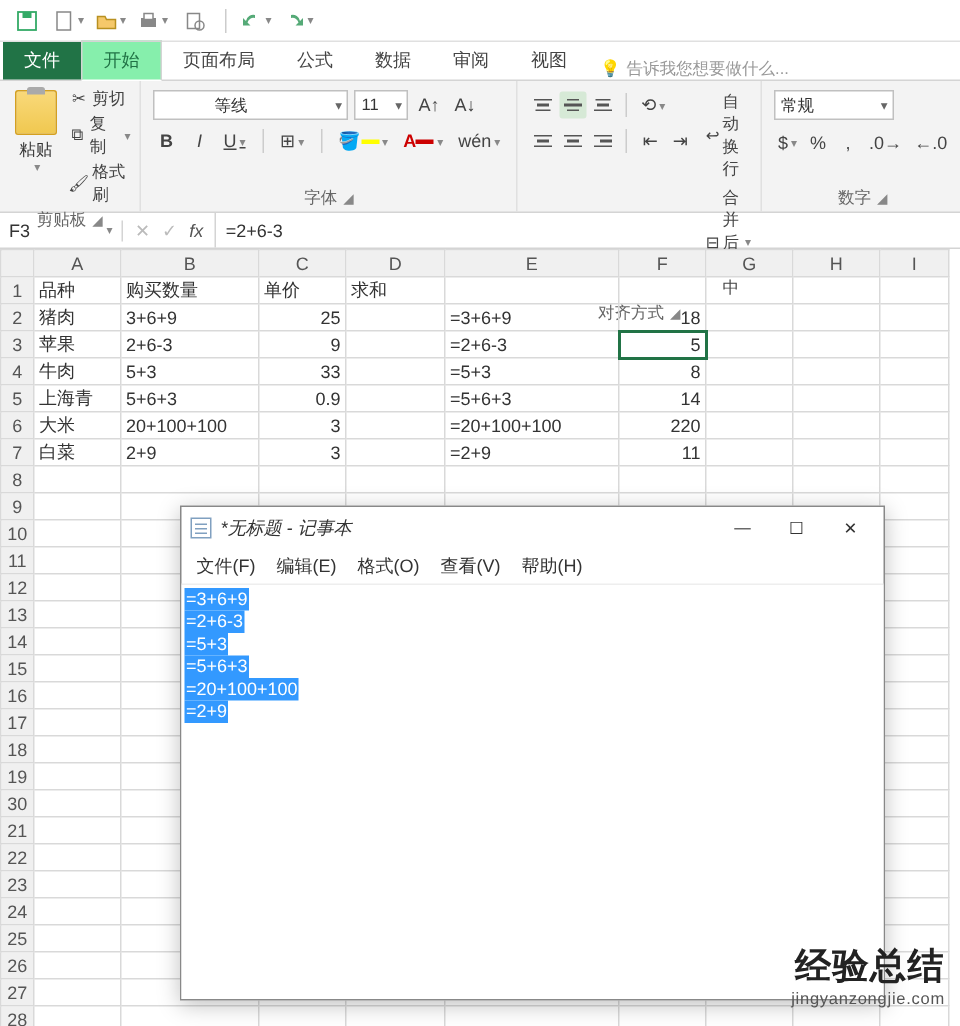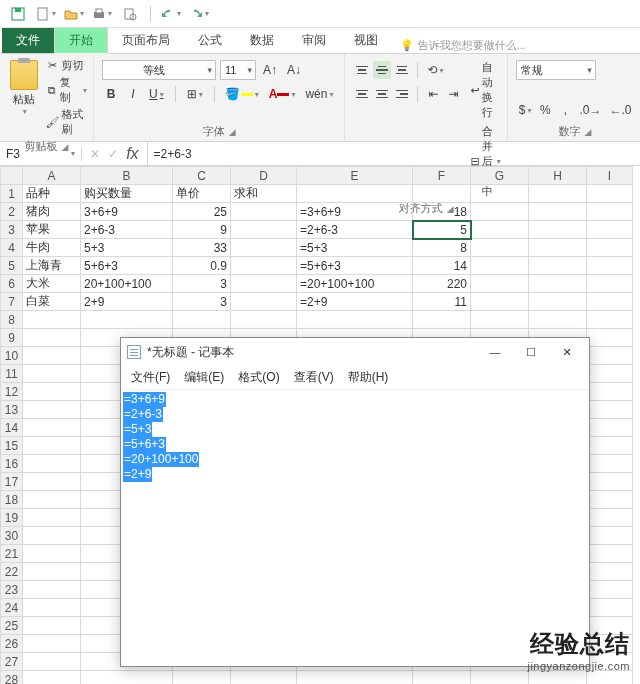--- a/index.html
+++ b/index.html
@@ -29,41 +29,41 @@
 .paste-ico { width:28px; height:30px; background:linear-gradient(#f9d97a,#f0c850); border:1px solid #d4a020; border-radius:2px; position:relative; margin:4px 0 2px; }
 .paste-ico::before { content:""; position:absolute; top:-3px; left:50%; transform:translateX(-50%); width:12px; height:5px; background:#aaa; border-radius:2px 2px 0 0; }
 .clip-mini { display:flex; flex-direction:column; gap:2px; font-size:11px; padding-top:2px; }
 .mini-row { display:flex; align-items:center; gap:2px; color:#444; }
 .mini-ico { width:14px; height:14px; display:inline-flex; align-items:center; justify-content:center; }
 
 .font-body { display:flex; flex-direction:column; gap:4px; padding:4px 2px 0; }
 .font-row { display:flex; align-items:center; gap:4px; }
 .combo { border:1px solid #c0c0c0; background:#fff; height:20px; font-size:11px; padding:0 14px 0 4px; position:relative; display:flex; align-items:center; }
 .combo::after { content:"▾"; position:absolute; right:3px; font-size:9px; color:#666; }
-.font-name { width:114px;padding-left:40px; }
+.font-name { width:130px;padding-left:40px; }
 .font-size { width:36px; }
 .ribbtn { min-width:18px; height:20px; display:flex; align-items:center; justify-content:center; color:#444; border-radius:2px; font-size:12px; padding:0 3px; }
 
 .align-body { display:flex; flex-direction:column; gap:4px; padding:4px 2px 0; }
 .align-row { display:flex; align-items:center; gap:2px; }
 .align-mini { width:18px; height:18px; display:flex; flex-direction:column; justify-content:center; gap:2px; align-items:center; }
 .bar { height:1.5px; background:#555; }
 
 .wrap-merge { display:flex; flex-direction:column; gap:4px; padding:4px 0 0 6px; }
 .wrap-row { display:flex; align-items:center; gap:2px; font-size:11px; color:#444; }
 
-.num-body { padding:4px 2px 0; display:flex; flex-direction:column; gap:20px; }
+.num-body { padding:4px 2px 0; display:flex; flex-direction:column; gap:5px; }
 .num-row { display:flex; align-items:center; gap:2px; }
 .num-combo { width:80px; }
 
 
 .fbar { display:flex; align-items:center; height:24px; border-bottom:1px solid #d4d4d4; }
 .namebox { width:82px; border-right:1px solid #d4d4d4; padding:0 6px; font-size:12px; display:flex; align-items:center; justify-content:space-between; }
 .fx-btns { display:flex; align-items:center; gap:8px; padding:0 8px; color:#888; border-right:1px solid #d4d4d4; height:100%; }
-.fx-label { font-style:italic; color:#555; font-size:16px; }
+.fx-label { font-style:italic; color:#555; font-size:12px; }
 .formula-input { flex:1; padding:0 6px; font-size:12px; color:#333; }
 
 
 .sheet { position:relative; }
 .grid { border-collapse:collapse; table-layout:fixed; }
 .grid th, .grid td { border:1px solid #d9d9d9; height:18px; font-size:12px; padding:0 3px; overflow:hidden; white-space:nowrap; }
 .grid th { background:#f0f0f0; font-weight:normal; color:#555; text-align:center; }
 .grid th.rowh { width:22px; }
 .grid th.colA { width:58px; }
 .grid th.colB { width:92px; }
@@ -73,21 +73,21 @@
 .grid th.colI { width:46px; }
 .grid td { text-align:left; }
 .grid td.num { text-align:right; }
 .corner { background:#f0f0f0; }
 .selcell { outline:2px solid #217346; outline-offset:-1px; }
 .selhdr { background:#d6d6d6; }
 
 
 .notepad { position:absolute; left:120px; top:337px; width:470px; height:330px; background:#fff; border:1px solid #888; box-shadow:0 3px 14px rgba(0,0,0,.25); display:flex; flex-direction:column; }
 .np-title { height:28px; display:flex; align-items:center; justify-content:space-between; padding:0 4px 0 6px; font-size:12px; }
-.np-title-left { display:flex; align-items:center; gap:6px; }
+.np-title-left { display:flex; align-items:center; gap:6px;font-style:italic; }
 .np-ico { width:14px; height:14px; border:1px solid #80a0c0; background:#fff; position:relative; }
 .np-ico::after { content:""; position:absolute; left:2px; right:2px; top:3px; height:1px; background:#80a0c0; box-shadow:0 3px 0 #80a0c0,0 6px 0 #80a0c0; }
 .np-ctrls { display:flex; }
 .np-ctrl { width:36px; height:24px; display:flex; align-items:center; justify-content:center; font-size:11px; color:#333; }
 .np-menu { display:flex; gap:2px; padding:2px 4px; font-size:12px; border-bottom:1px solid #eee; }
 .np-mi { padding:1px 6px; }
 .np-body { flex:1; background:#fff; padding:2px 2px; font-family:Consolas,monospace; font-size:12px; overflow:auto; }
 .np-line { display:inline-block; background:#3399ff; color:#fff; padding:0 1px; line-height:15px; }
 .np-line-wrap { line-height:15px; }
 

